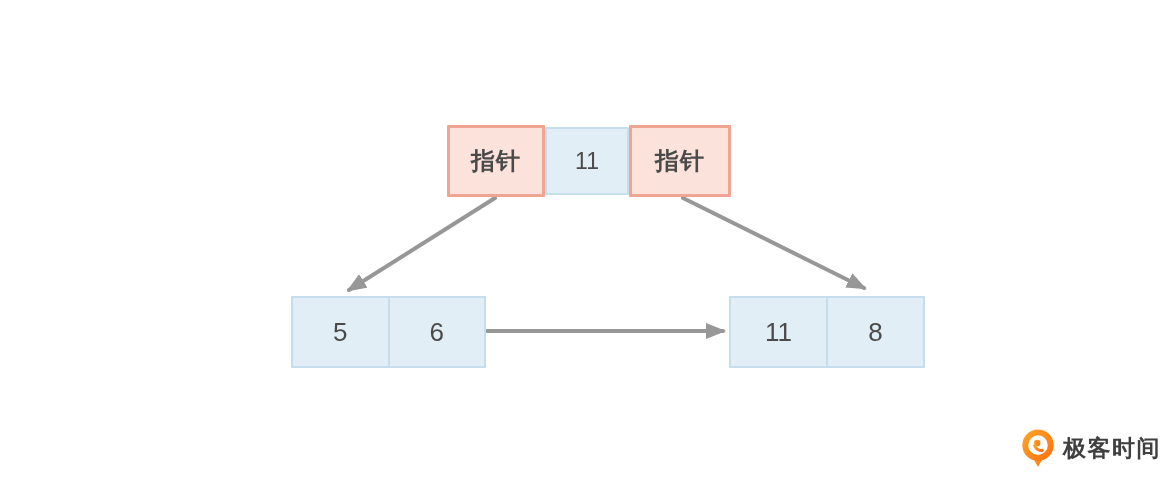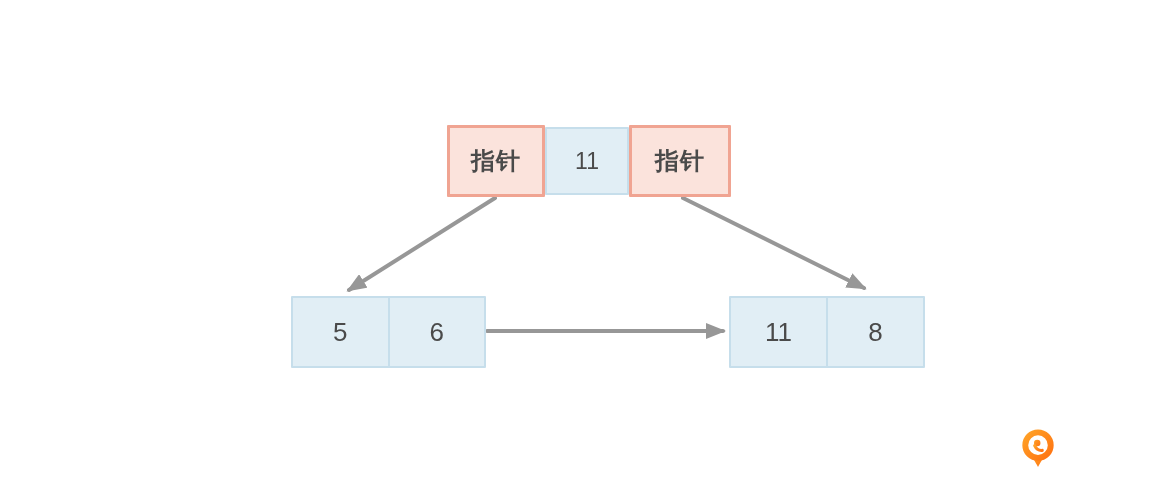--- a/index.html
+++ b/index.html
@@ -142,15 +142,16 @@
         <linearGradient id="gk-orange" x1="0" y1="0" x2="1" y2="1">
           <stop offset="0" stop-color="#ffa227"></stop>
           <stop offset="1" stop-color="#ff7312"></stop>
         </linearGradient>
       </defs>
       <path d="M11.5 28.5 Q18 40 18 40 Q18 40 24.5 28.5 Z" fill="url(#gk-orange)"></path>
       <circle cx="18" cy="17" r="13.4" fill="none" stroke="url(#gk-orange)" stroke-width="6.2"></circle>
       <circle cx="17.2" cy="14.8" r="3.4" fill="url(#gk-orange)"></circle>
       <path d="M14.5 17.5 Q17 23 22.5 22.5" fill="none" stroke="url(#gk-orange)" stroke-width="3.2" stroke-linecap="round"></path>
     </svg>
+    <span class="brand-logo-text">极客时间</span>
   </div>
 
 </div>
 
 </body></html>

